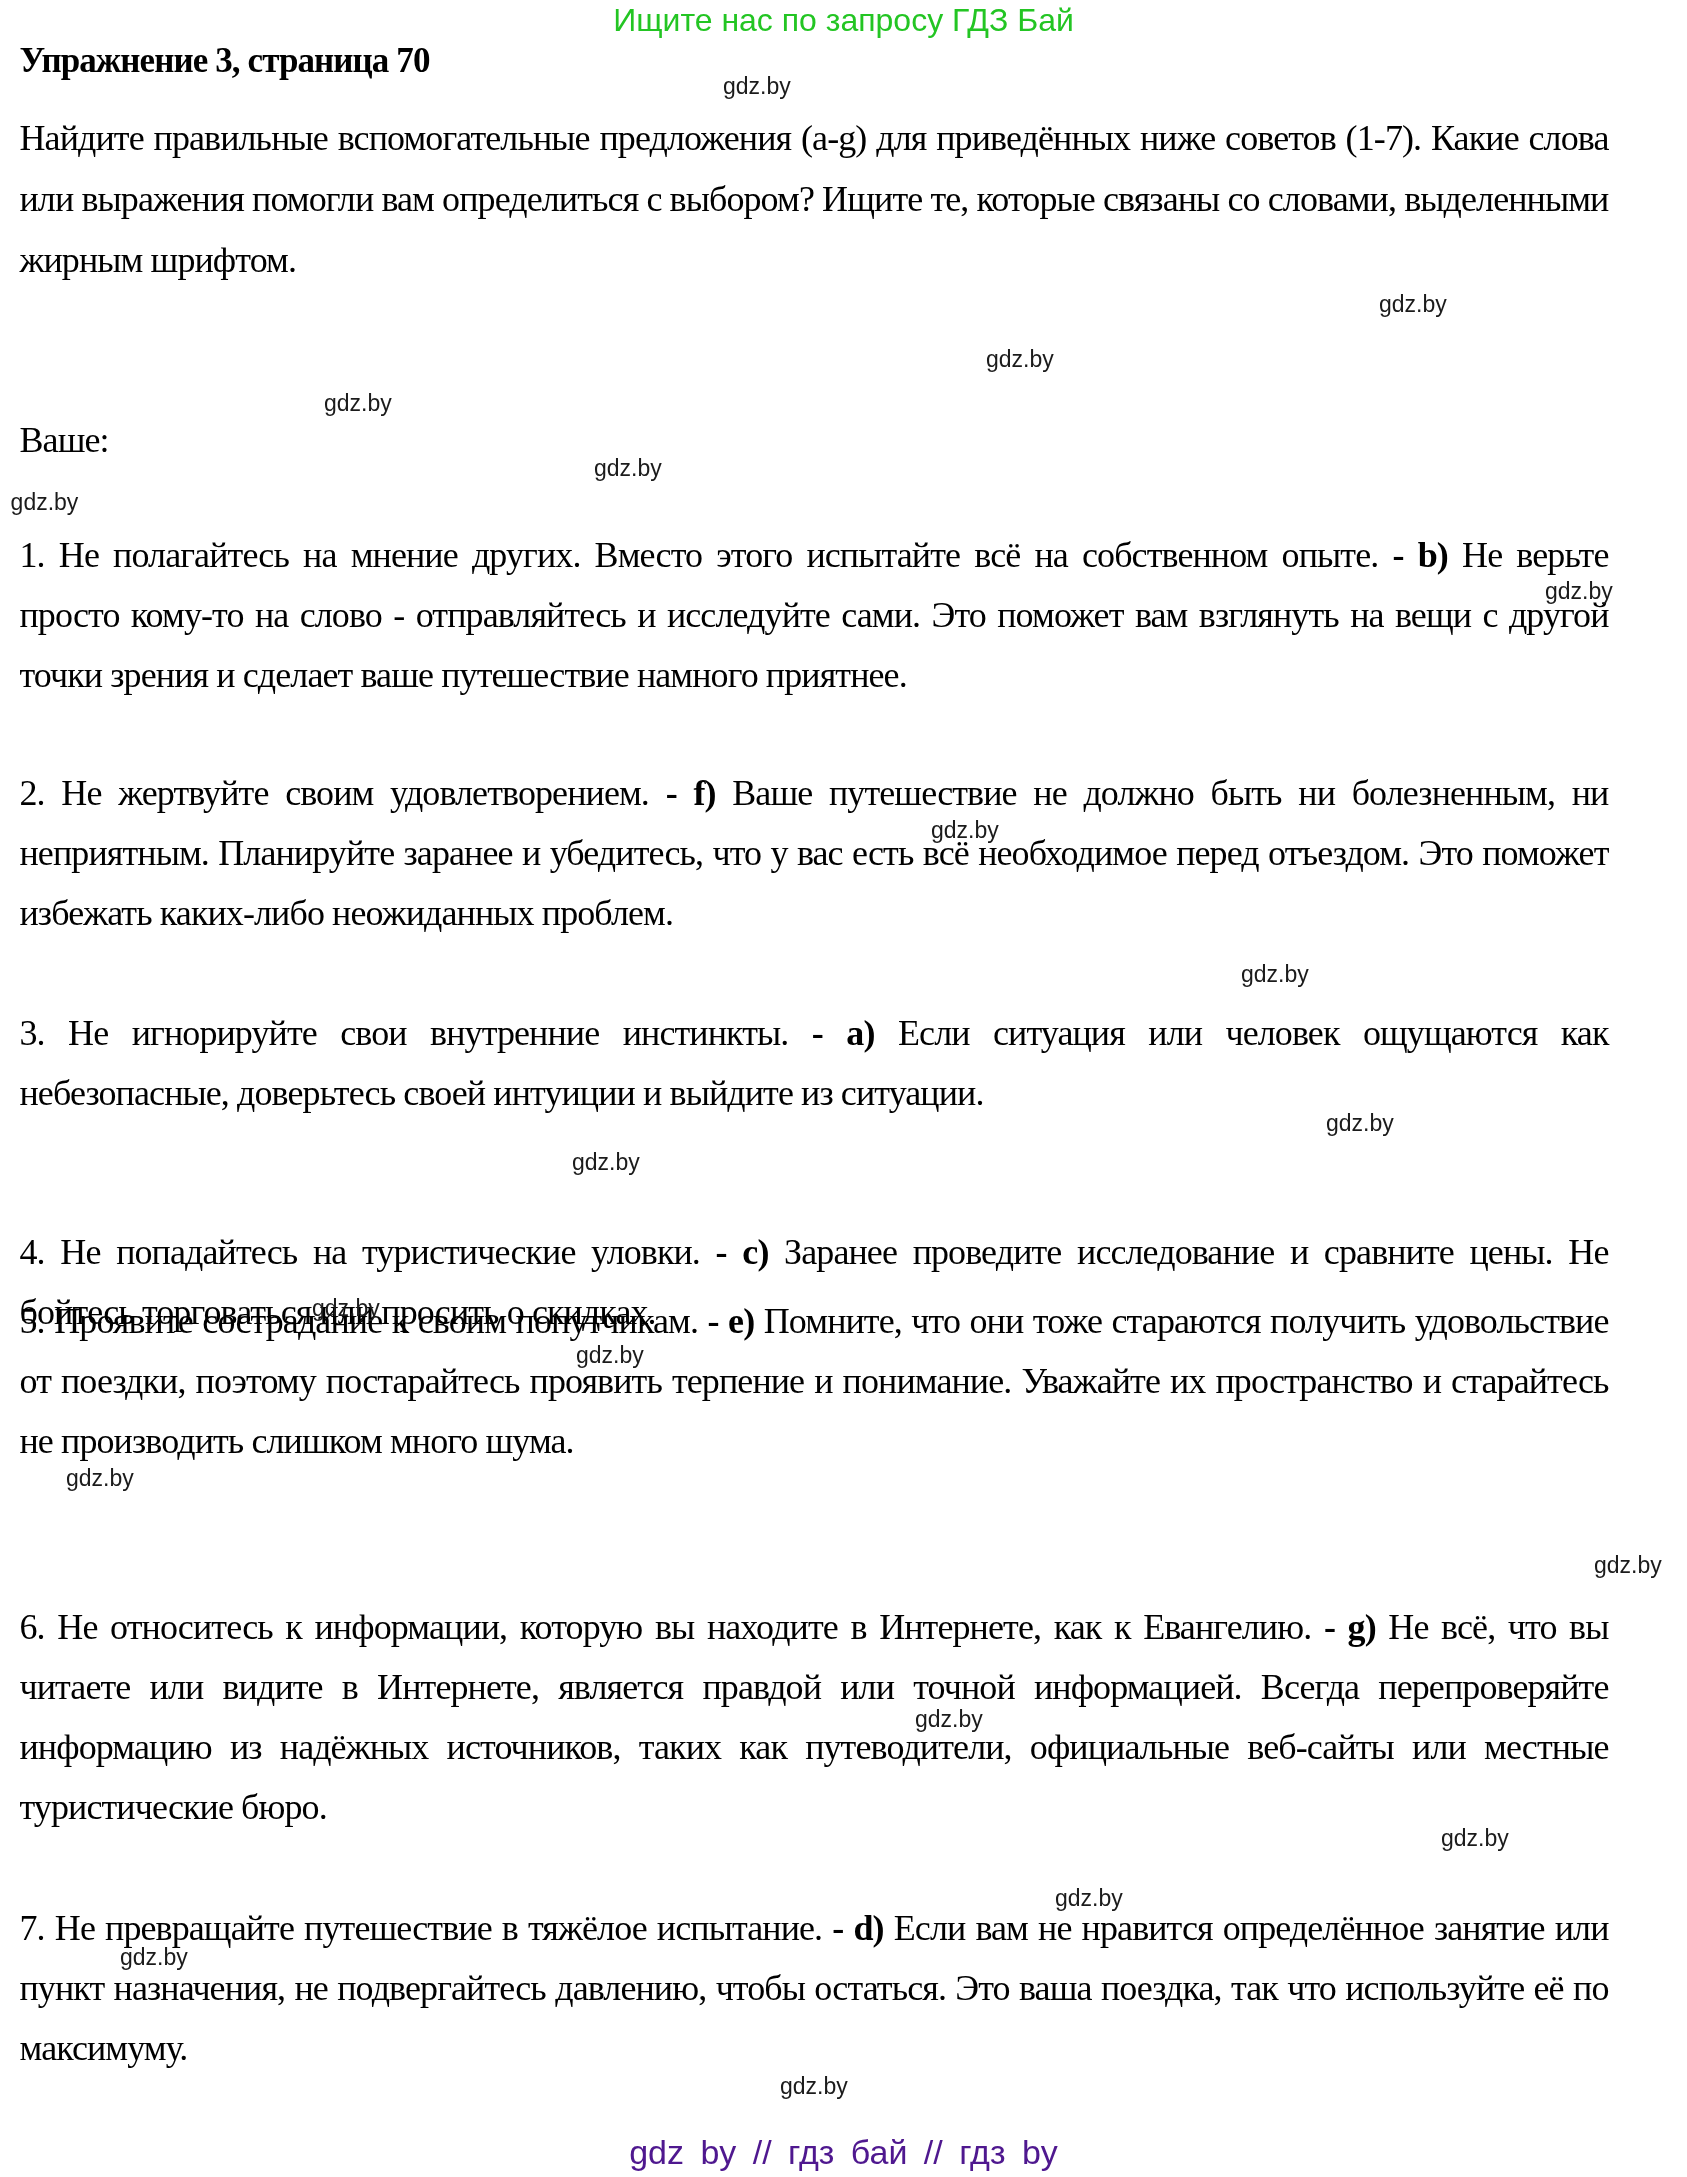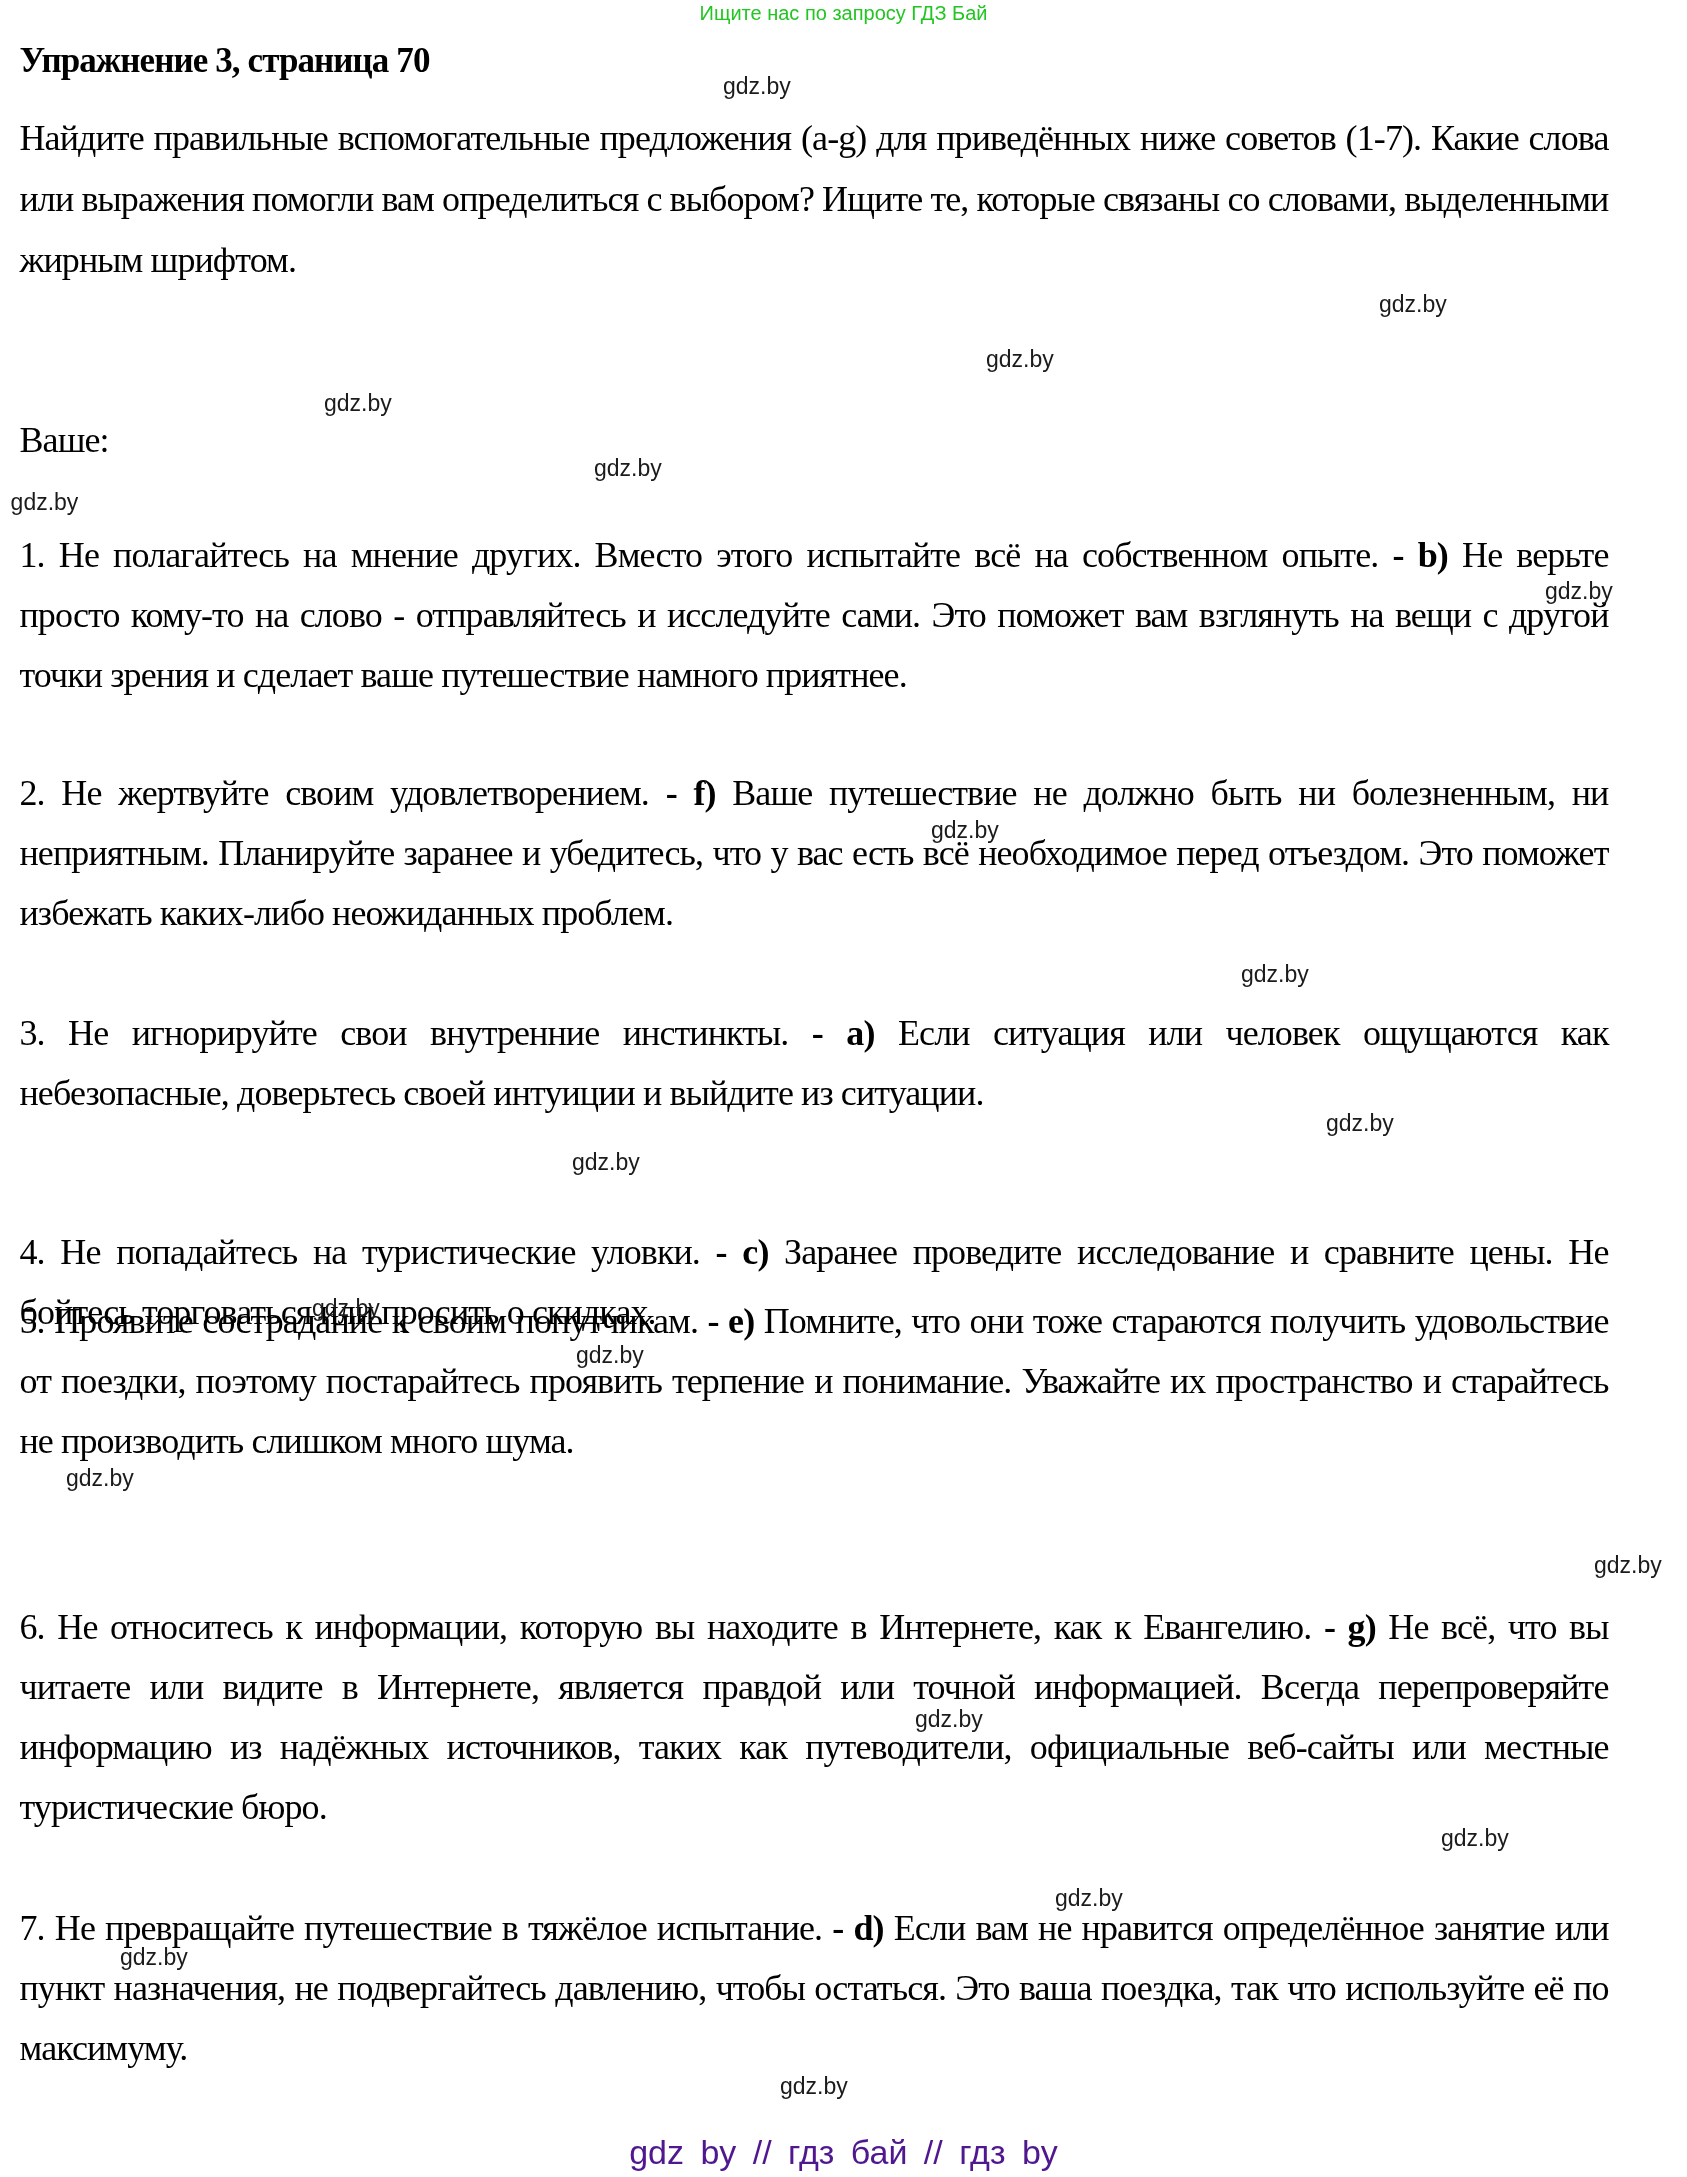--- a/index.html
+++ b/index.html
@@ -11,21 +11,21 @@
     overflow: hidden;
     font-family: "Liberation Serif", serif;
     color: #000000;
   }
   .promo {
     position: absolute;
     top: 1.8px; left: 0;
     width: 100%;
     text-align: center;
     font-family: "Liberation Sans", sans-serif;
-    font-size: 20px;
+    font-size: 32px;
     color: #23c523;
     letter-spacing: 0px;
   }
   .title {
     position: absolute;
     left: 19.5px; top: 41px;
     margin: 0;
     font-size: 35px;
     font-weight: bold;
     letter-spacing: -0.9px;

